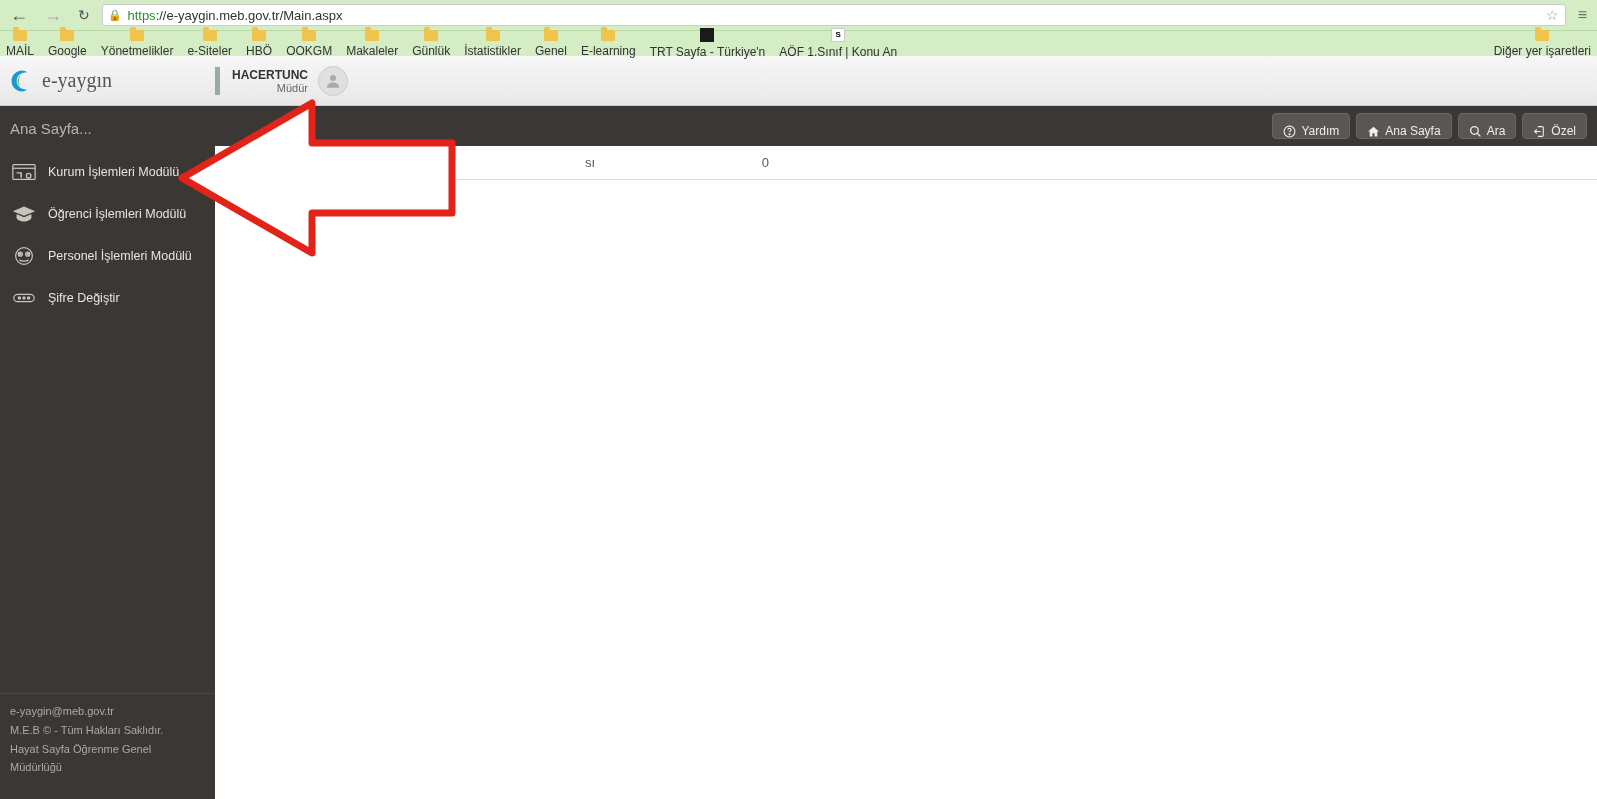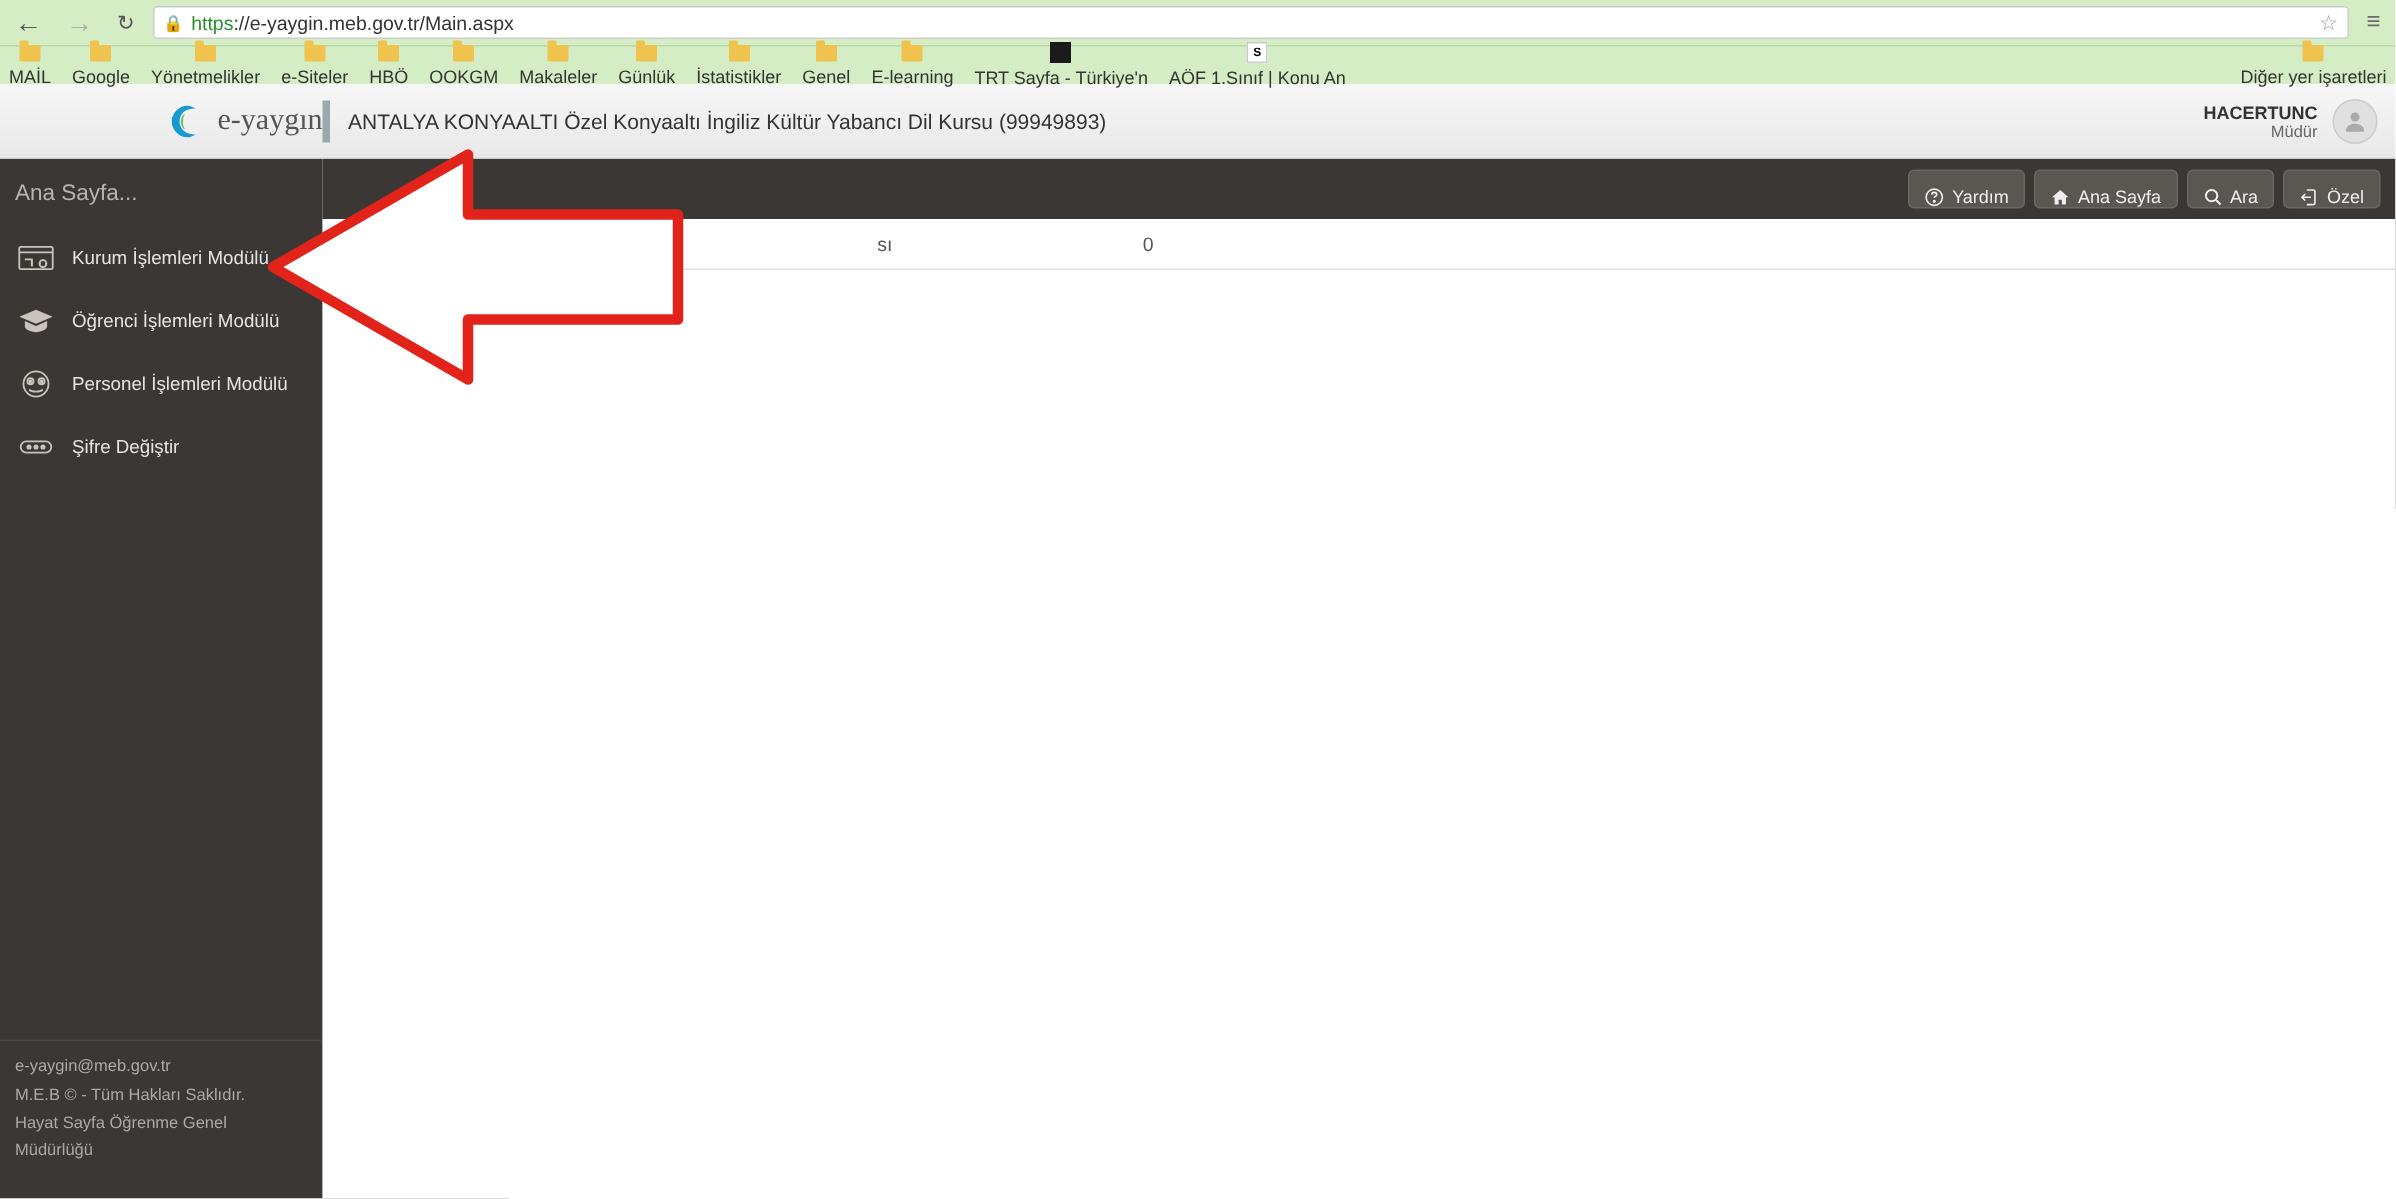--- a/index.html
+++ b/index.html
@@ -20,21 +20,21 @@
     .bookmarks-bar { height: 26px; background: #d4edc5; border-top: 1px solid #b8d9a7; display: flex; align-items: center; padding: 0 6px; gap: 14px; font-size: 12px; color: #333; }
     .bookmark { display: flex; align-items: center; gap: 3px; cursor: pointer; white-space: nowrap; flex-direction: column; }
     .folder-icon { width: 14px; height: 11px; background: #f0c34e; border-radius: 1px; position: relative; display: inline-block; }
     .folder-icon::before { content: ""; position: absolute; top: -3px; left: 0; width: 6px; height: 3px; background: #f0c34e; border-radius: 1px 1px 0 0; }
     .bm-icon-red { width: 14px; height: 14px; background: #1a1a1a; display: inline-block; }
     .bm-icon-blue { width: 14px; height: 14px; background: #fff; border: 1px solid #ccc; display: inline-block; font-size: 8px; text-align: center; line-height: 12px; color: #000; font-weight: bold; }
     .bm-right { margin-left: auto; }
 
     
     .app-header { height: 50px; background: linear-gradient(#f7f7f7, #e8e8e8); border-bottom: 1px solid #ccc; display: flex; align-items: center; }
-    .logo-area { width: 215px; display: flex; align-items: center; gap: 6px; padding-left: 8px; justify-content: flex-end; }
+    .logo-area { width: 215px; display: flex; align-items: center; gap: 6px; padding-left: 8px; }
     .logo-mark { width: 28px; height: 28px; }
     .logo-text { font-size: 20px; color: #555; font-family: Georgia, serif; }
     .header-bar-divider { width: 5px; height: 28px; background: #9aa; margin-right: 12px; }
     .institution { font-size: 14px; color: #333; flex: 1; }
     .user-area { display: flex; align-items: center; gap: 10px; padding-right: 12px; }
     .user-info { text-align: right; }
     .user-name { font-weight: bold; font-size: 12px; color: #333; }
     .user-role { font-size: 11px; color: #666; }
     .avatar { width: 30px; height: 30px; border-radius: 50%; background: #e0e0e0; border: 1px solid #ccc; display: flex; align-items: center; justify-content: center; color: #999; font-size: 16px; cursor: pointer; }
 
@@ -140,21 +140,20 @@
 
 <div class="app-header">
   <div class="logo-area">
     <svg class="logo-mark" viewBox="0 0 32 32">
       <path d="M16 4 C9 4 4 10 4 16 C4 22 9 28 16 28 C18 28 20 27 22 26 C18 26 10 24 10 16 C10 10 14 6 22 6 C20 5 18 4 16 4 Z" fill="#1999d4"></path>
       <path d="M14 10 C10 12 10 20 14 22 C12 18 12 14 14 10 Z" fill="#6fc35f"></path>
     </svg>
     <span class="logo-text">e-yaygın</span>
   </div>
   <div class="header-bar-divider"></div>
-  <div class="institution">ANTALYA KONYAALTI Özel Konyaaltı İngiliz Kültür Yabancı Dil Kursu (99949893)</div>
   <div class="user-area">
     <div class="user-info">
       <div class="user-name">HACERTUNC</div>
       <div class="user-role">Müdür</div>
     </div>
     <div class="avatar">
       <svg width="18" height="18" viewBox="0 0 24 24" fill="#aaa">
           <circle cx="12" cy="8" r="4"></circle>
           <path d="M4 20c0-4 4-6 8-6s8 2 8 6v1H4z"></path>
         </svg>

